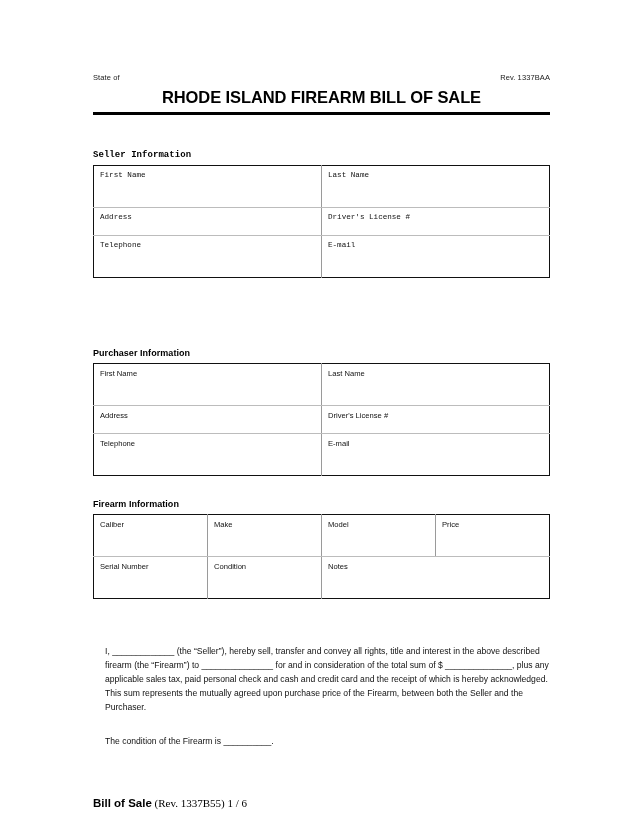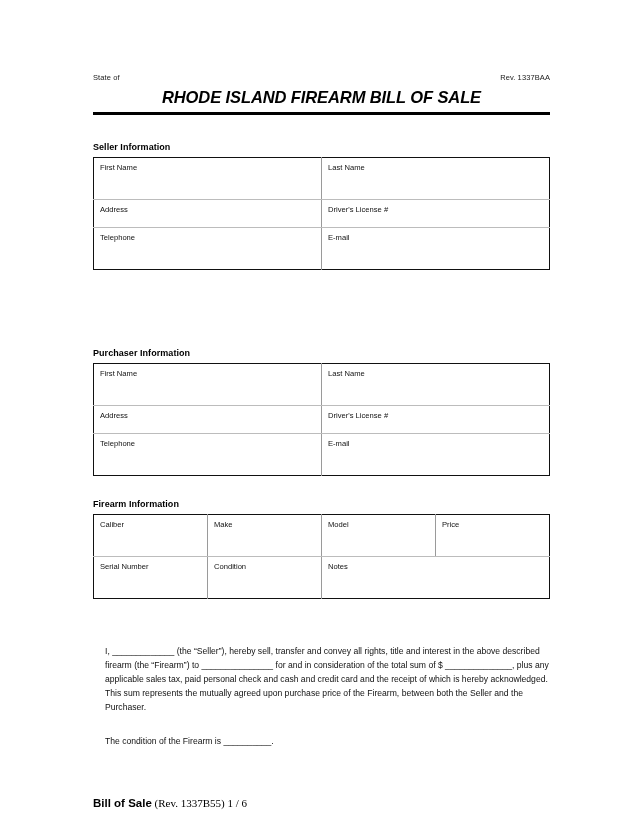--- a/index.html
+++ b/index.html
@@ -52,21 +52,20 @@
     position: absolute;
     top: 88px;
     left: 0;
     width: 457px;
     text-align: center;
     font-size: 16.5px;
     font-weight: bold;
     letter-spacing: -0.1px;
     line-height: 1.15;
     color: #000;
-    font-style: italic;
   }
   .title-rule {
     position: absolute;
     top: 112px;
     left: 0;
     width: 457px;
     height: 3px;
     background: #000;
   }
 
@@ -148,21 +147,21 @@
   <div class="content">
 
     <div class="header-row">
       <span class="state-of">State of</span>
       <span class="rev-code">Rev. 1337BAA</span>
     </div>
 
     <div class="doc-title">RHODE ISLAND FIREARM BILL OF SALE</div>
     <div class="title-rule"></div>
 
-    <div class="section" style="top:142px;">
+    <div class="section" style="top:150px;font-family:Liberation Mono, monospace;">
       <div class="section-heading">Seller Information</div>
       <table class="form-table">
         <tbody>
             <tr class="row-tall">
           <td>First Name</td>
           <td>Last Name</td>
         </tr>
         <tr class="row-short">
           <td>Address</td>
           <td>Driver's License #</td>

